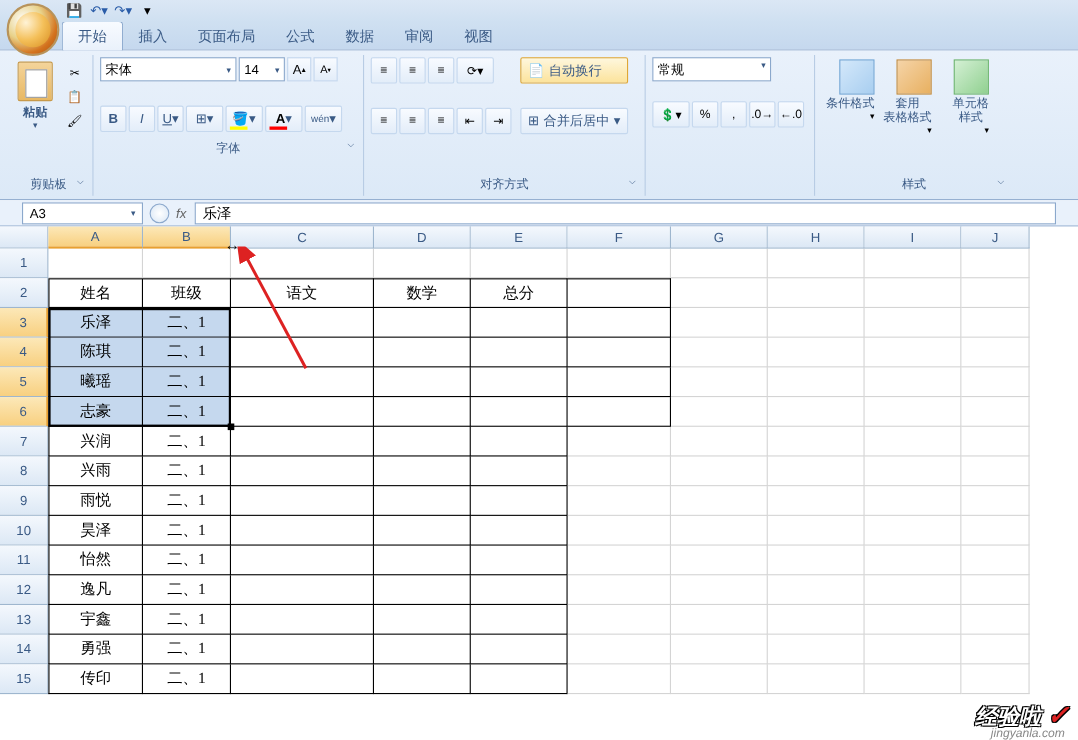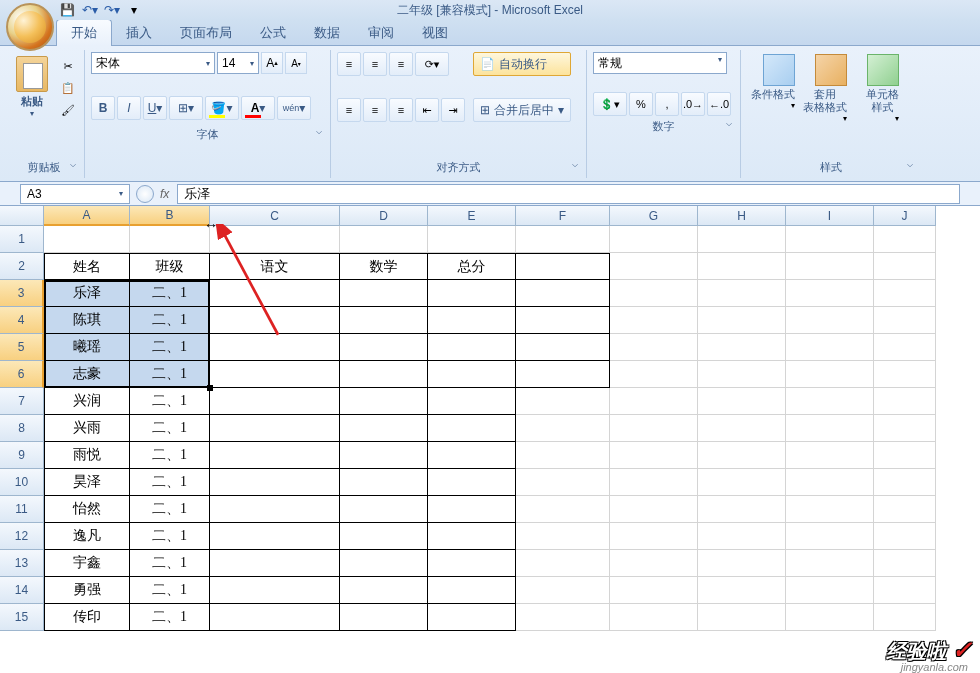--- a/index.html
+++ b/index.html
@@ -45,21 +45,21 @@
 .color-strip { position: absolute; bottom: 1px; left: 3px; width: 16px; height: 3px; }
 
 
 .align-col { display: flex; flex-direction: column; gap: 4px; }
 .align-row { display: flex; gap: 2px; }
 .align-btn { width: 24px; height: 24px; border: 1px solid #c5d8ee; background: linear-gradient(#f8fbff, #e3edf9); display: flex; align-items: center; justify-content: center; font-size: 11px; border-radius: 2px; }
 .wrap-btn { height: 24px; padding: 0 6px; background: linear-gradient(#fef7dd, #fce39c); border: 1px solid #dfa735; display: flex; align-items: center; gap: 4px; font-size: 12px; color: #3a5a85; border-radius: 2px; }
 .merge-btn { height: 24px; padding: 0 6px; background: linear-gradient(#f8fbff, #e3edf9); border: 1px solid #c5d8ee; display: flex; align-items: center; gap: 4px; font-size: 12px; color: #3a5a85; border-radius: 2px; }
 
 
-.number-fmt { width: 134px; height: 22px; background: #fff; border: 1px solid #8ba8cc; font-size: 12px; padding: 2px 4px; display: flex; align-items: flex-start; justify-content: space-between; }
+.number-fmt { width: 108px; height: 22px; background: #fff; border: 1px solid #8ba8cc; font-size: 12px; padding: 2px 4px; display: flex; align-items: flex-start; justify-content: space-between; }
 
 
 .style-big { display: flex; flex-direction: column; align-items: flex-end; width: 48px; padding-top: 2px; }
 .style-icon { width: 32px; height: 32px; }
 .style-icon.cond { background: linear-gradient(135deg, #d4e8fa, #a8cef0); border: 1px solid #6ea4d4; }
 .style-icon.tbl { background: linear-gradient(135deg, #f5d4a8, #e8b060); border: 1px solid #c48a3a; }
 .style-icon.cell { background: linear-gradient(135deg, #d4f0d4, #90d090); border: 1px solid #6ab46a; }
 .style-label { font-size: 11px; color: #3a5a85; text-align: center; line-height: 1.2; margin-top: 2px; }
 
 
@@ -108,21 +108,20 @@
 <div class="titlebar">
   <div class="office-btn">
       <div class="office-btn-inner"></div>
     </div>
   <div class="qat">
     <span class="qat-icon save-icon">💾</span>
     <span class="qat-icon undo-icon">↶▾</span>
     <span class="qat-icon redo-icon">↷▾</span>
     <span class="qat-icon">▾</span>
   </div>
-  <div class="app-title">二年级  [兼容模式] - Microsoft Excel</div>
 </div>
 
 <div class="ribbon-tabs">
   <div class="ribbon-tab active">开始</div>
   <div class="ribbon-tab">插入</div>
   <div class="ribbon-tab">页面布局</div>
   <div class="ribbon-tab">公式</div>
   <div class="ribbon-tab">数据</div>
   <div class="ribbon-tab">审阅</div>
   <div class="ribbon-tab">视图</div>
@@ -209,21 +208,20 @@
           <span class="dd-arrow">▾</span>
         </div>
       <div class="align-row" style="margin-top:18px">
         <div class="align-btn" style="width:34px">💲▾</div>
         <div class="align-btn">%</div>
         <div class="align-btn">,</div>
         <div class="align-btn">.0→</div>
         <div class="align-btn">←.0</div>
       </div>
     </div>
-    <div class="ribbon-group-label">数字</div>
   </div>
 
   <div class="ribbon-group" style="width:180px;border-right:none">
     <div class="ribbon-group-content">
       <div class="style-big">
         <div class="style-icon cond"></div>
         <div class="style-label">条件格式</div>
         <span style="font-size:8px">▾</span>
       </div>
       <div class="style-big">

